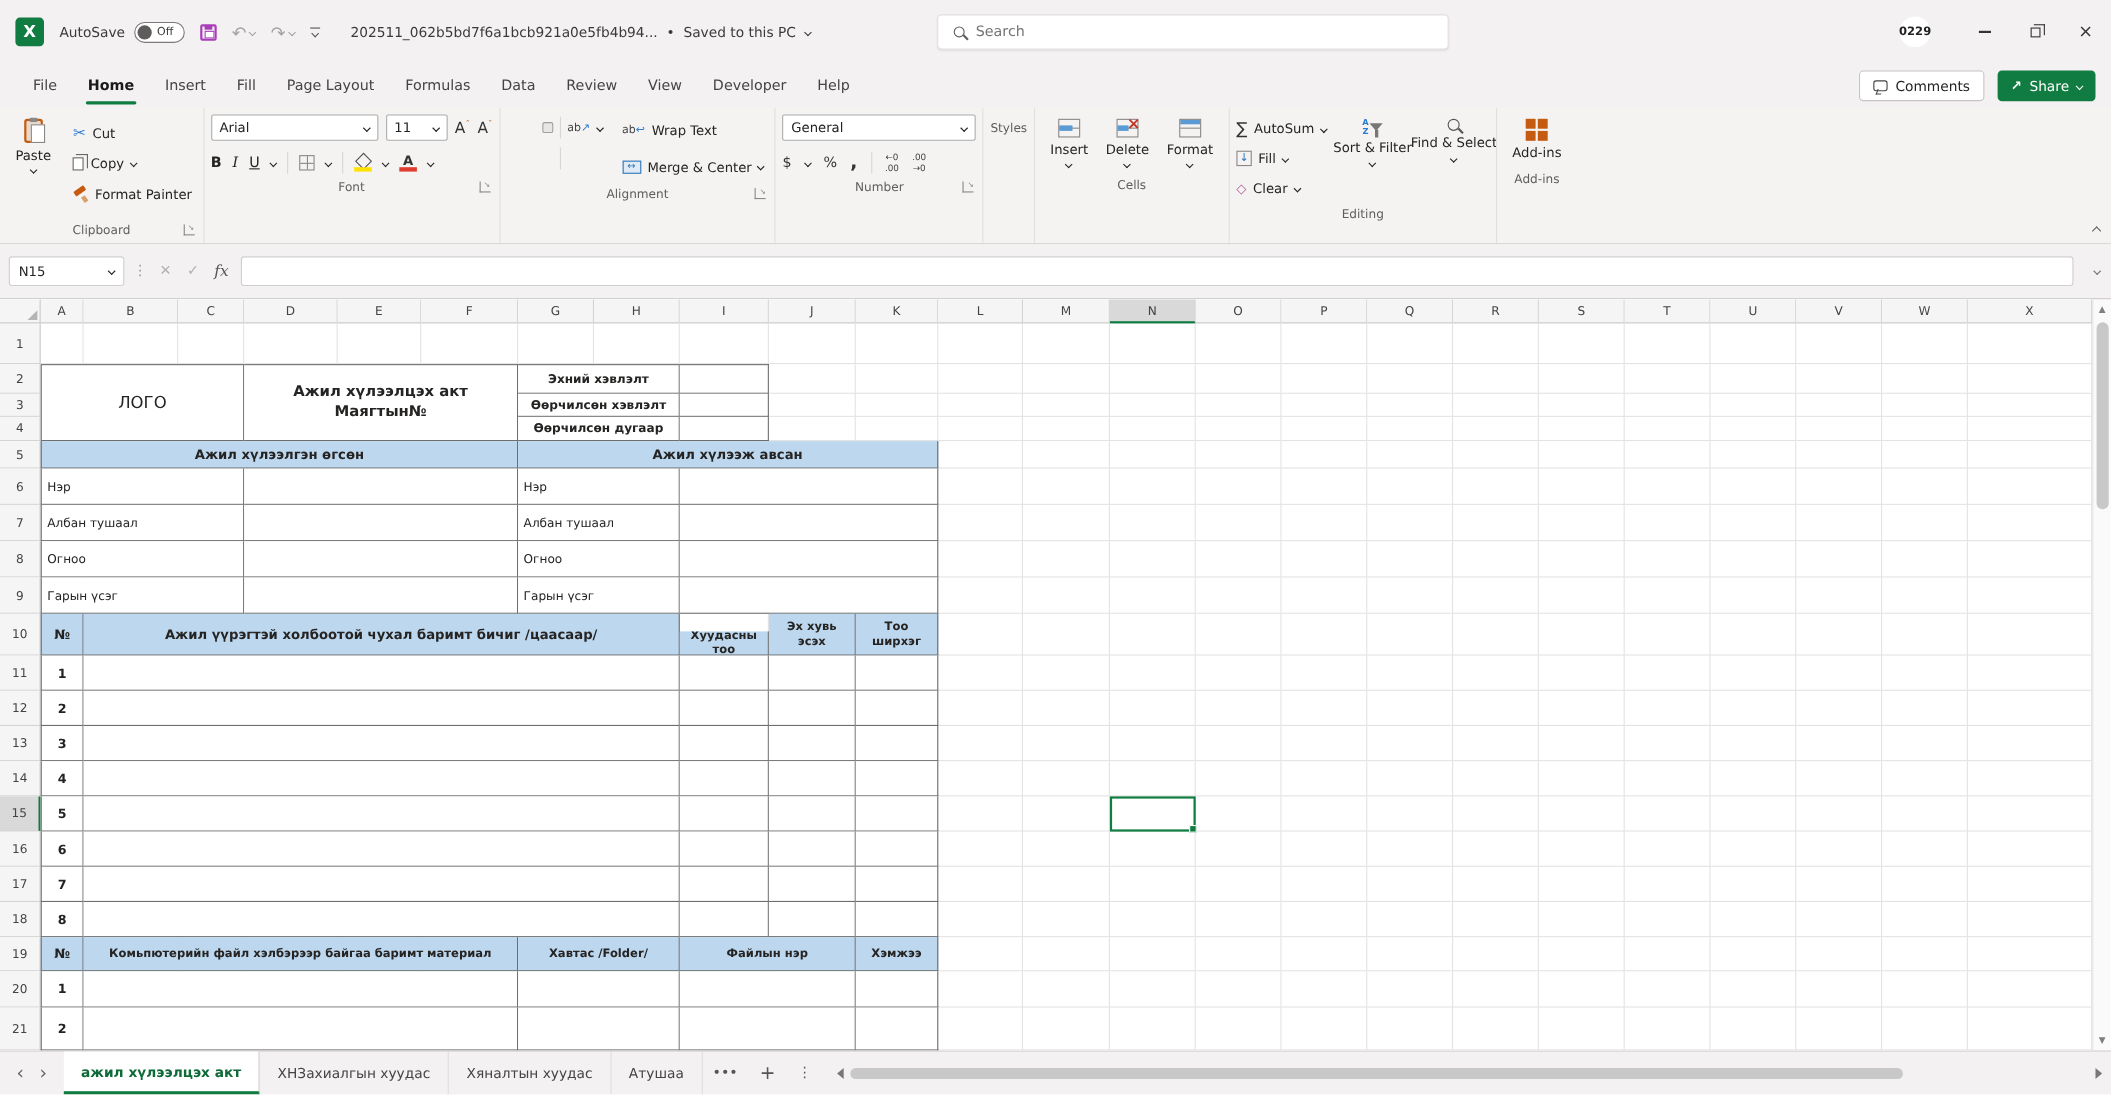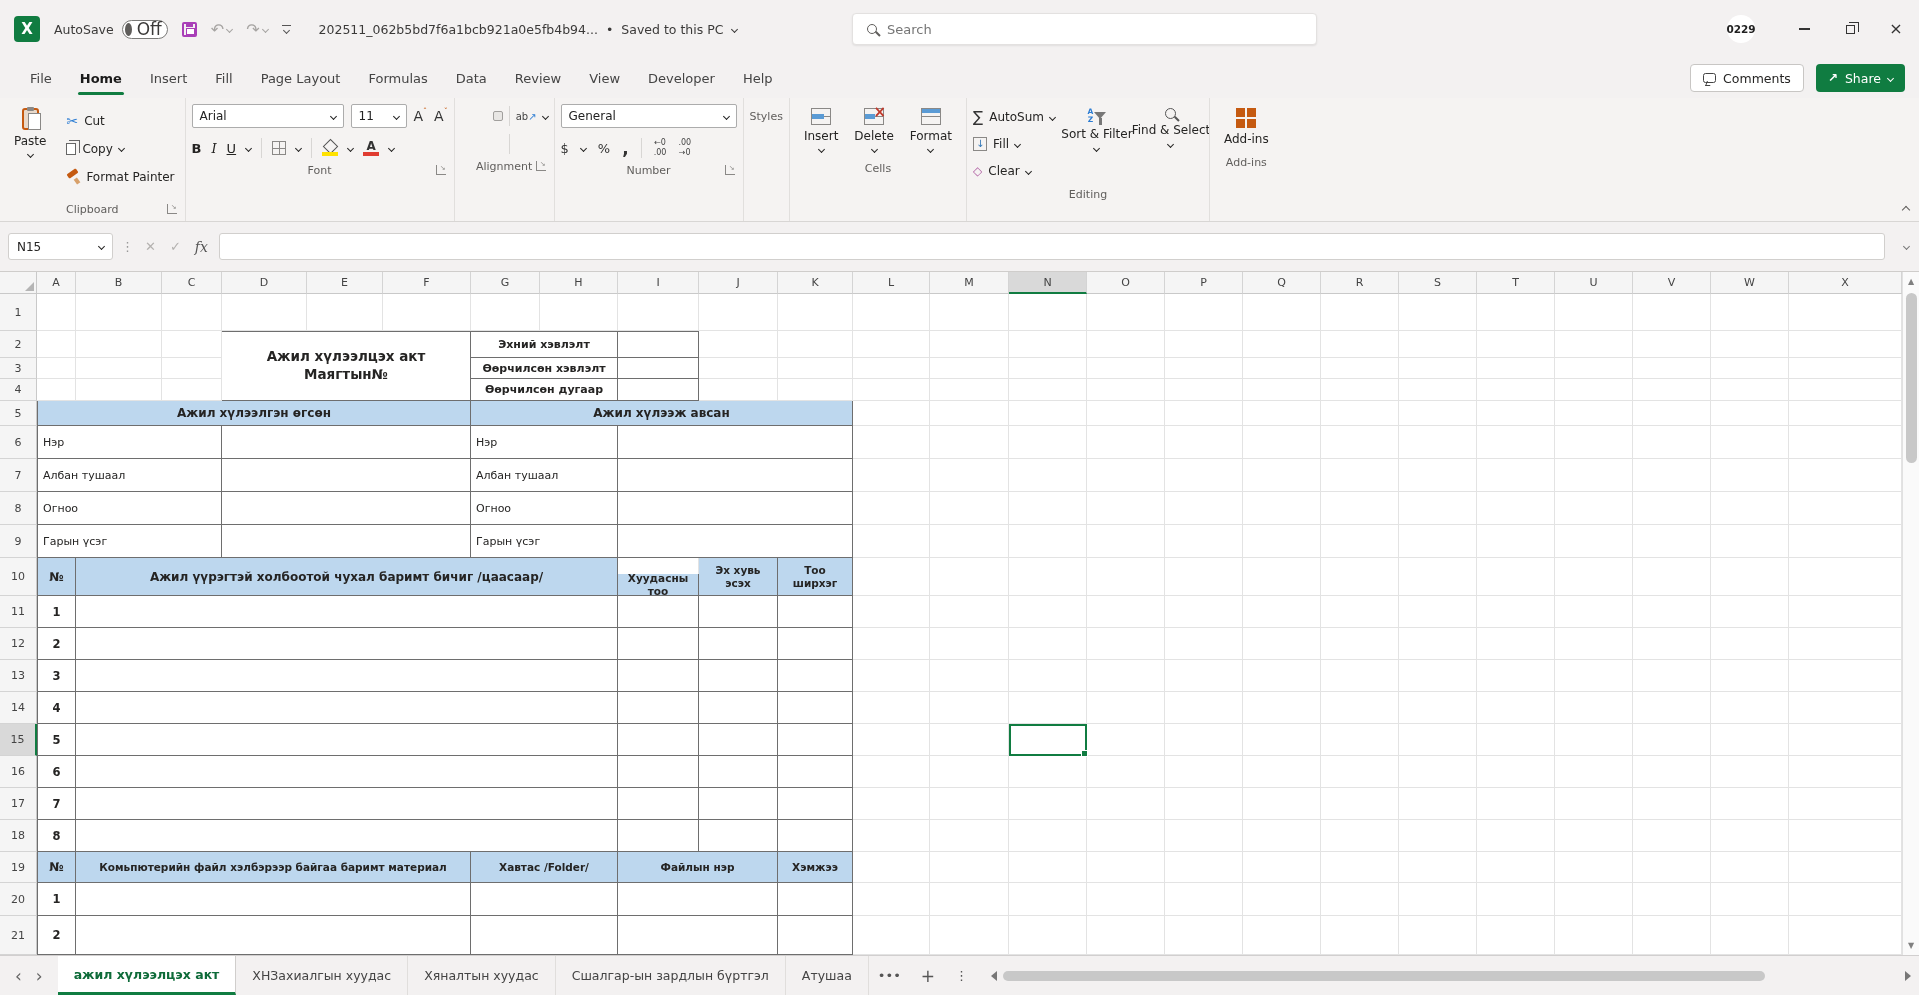--- a/index.html
+++ b/index.html
@@ -7,21 +7,21 @@
   body { font-family:"DejaVu Sans","Liberation Sans",sans-serif; font-size:12px; color:#252423; }
   .app { width:1919px; height:995px; display:flex; flex-direction:column; background:#F3F1F1; position:relative; }
 
   
   .titlebar { height:58px; display:flex; align-items:center; background:#F3F1F1; position:relative; flex:0 0 auto; }
   .tb-left { display:flex; align-items:center; gap:14px; padding-left:14px; }
   .xlogo { width:26px; height:26px; background:#107C41; border-radius:4px; color:#fff; font-weight:bold; font-size:15px; display:flex; align-items:center; justify-content:center; }
   .autosave { display:flex; align-items:center; gap:8px; font-size:12.5px; color:#3B3A39; }
   .toggle { width:46px; height:19px; border:1px solid #7A7A78; border-radius:10px; background:#fff; display:flex; align-items:center; padding:0 5px 0 2px; gap:5px; }
   .knob { width:13px; height:13px; border-radius:50%; background:#5F5D5B; }
-  .toggle span { font-size:17px; color:#3B3A39; }
+  .toggle span { font-size:10px; color:#3B3A39; }
   .i-save { width:15px; height:15px; border:2px solid #A93FB8; border-radius:2px; position:relative; }
   .i-save::before { content:""; position:absolute; top:-1px; left:2px; width:7px; height:4px; background:#A93FB8; }
   .i-save::after { content:""; position:absolute; bottom:0; left:2px; width:7px; height:5px; background:#fff; border:1px solid #A93FB8; }
   .arrowbtn { color:#A6A4A2; font-size:16px; display:flex; align-items:center; gap:3px; }
   .chev { width:6px; height:6px; border-right:1.4px solid currentColor; border-bottom:1.4px solid currentColor; transform:rotate(45deg); display:inline-block; }
   .chev.up { transform:rotate(225deg); }
   .chev.sm { width:5px; height:5px; }
   .qat-chev { display:flex; flex-direction:column; align-items:center; color:#555; }
   .qat-chev .bar { width:9px; height:1.5px; background:#555; margin-bottom:2px; }
   .doctitle { display:flex; align-items:center; gap:8px; margin-left:28px; font-size:12.5px; color:#3B3A39; }
@@ -340,20 +340,31 @@
             <span class="chev sm"></span>
           </div>
           <div class="alnrow">
             <span class="alnbtn"><span class="i-alines"></span></span>
             <span class="alnbtn"><span class="i-alines"></span></span>
             <span class="alnbtn"><span class="i-alines"></span></span>
             <span class="vsep"></span>
             <span class="alnbtn"><span class="i-alines"></span></span>
             <span class="alnbtn"><span class="i-alines"></span></span>
           </div>
+        </div>
+        <div class="alcol">
+          <div class="smallbtn">
+              <span class="i-wrap">ab<b>↩</b></span>
+              <span>Wrap Text</span>
+            </div>
+          <div class="smallbtn">
+              <span class="i-merge">↔</span>
+              <span>Merge &amp; Center</span>
+              <span class="chev sm"></span>
+            </div>
         </div>
       </div>
       <div class="glabel">
           <span>Alignment</span>
           <span class="launch">↘</span>
         </div>
     </div>
 
     <div class="group">
       <div style="display:flex;flex-direction:column;">
@@ -1017,20 +1028,21 @@
         <div class="gcell" style="grid-area: 22 / 16;"></div>
         <div class="gcell" style="grid-area: 22 / 17;"></div>
         <div class="gcell" style="grid-area: 22 / 18;"></div>
         <div class="gcell" style="grid-area: 22 / 19;"></div>
         <div class="gcell" style="grid-area: 22 / 20;"></div>
         <div class="gcell" style="grid-area: 22 / 21;"></div>
         <div class="gcell" style="grid-area: 22 / 22;"></div>
         <div class="gcell" style="grid-area: 22 / 23;"></div>
         <div class="gcell" style="grid-area: 22 / 24;"></div>
         <div class="gcell" style="grid-area: 22 / 25;"></div>
+        <div class="fc cen logo bt bl" style="grid-area: 3 / 2 / 6 / 5;">ЛОГО</div>
         <div class="fc cen b doc bt" style="grid-area: 3 / 5 / 6 / 8;">Ажил хүлээлцэх акт
 Маягтын№</div>
         <div class="fc cen b bt" style="grid-area: 3 / 8 / 4 / 10;">Эхний хэвлэлт</div>
         <div class="fc bt" style="grid-area: 3 / 10 / 4 / 11;"></div>
         <div class="fc cen b" style="grid-area: 4 / 8 / 5 / 10;">Өөрчилсөн хэвлэлт</div>
         <div class="fc " style="grid-area: 4 / 10 / 5 / 11;"></div>
         <div class="fc cen b" style="grid-area: 5 / 8 / 6 / 10;">Өөрчилсөн дугаар</div>
         <div class="fc " style="grid-area: 5 / 10 / 6 / 11;"></div>
         <div class="fc cen b blue banner bl" style="grid-area: 6 / 2 / 7 / 8;">Ажил хүлээлгэн өгсөн</div>
         <div class="fc cen b blue banner" style="grid-area: 6 / 8 / 7 / 13;">Ажил хүлээж авсан</div>
@@ -1122,21 +1134,20 @@
 
   <div class="tabbar">
     <div class="snav">
       <span>‹</span>
       <span>›</span>
     </div>
     <div id="stabs">
         <div class="stab active">ажил хүлээлцэх акт</div>
         <div class="stab">ХНЗахиалгын хуудас</div>
         <div class="stab">Хяналтын хуудас</div>
-        <div class="stab">Сшалгар-ын зардлын бүртгэл</div>
         <div class="stab">Атушаа</div>
       </div>
     <div class="tb-extra">
       <span class="tbbtn">•••</span>
       <span class="tbbtn" style="font-size:17px">+</span>
       <span class="tbbtn">⋮</span>
     </div>
     <div class="hscroll">
       <span class="harr left"></span>
       <span class="htrack">

